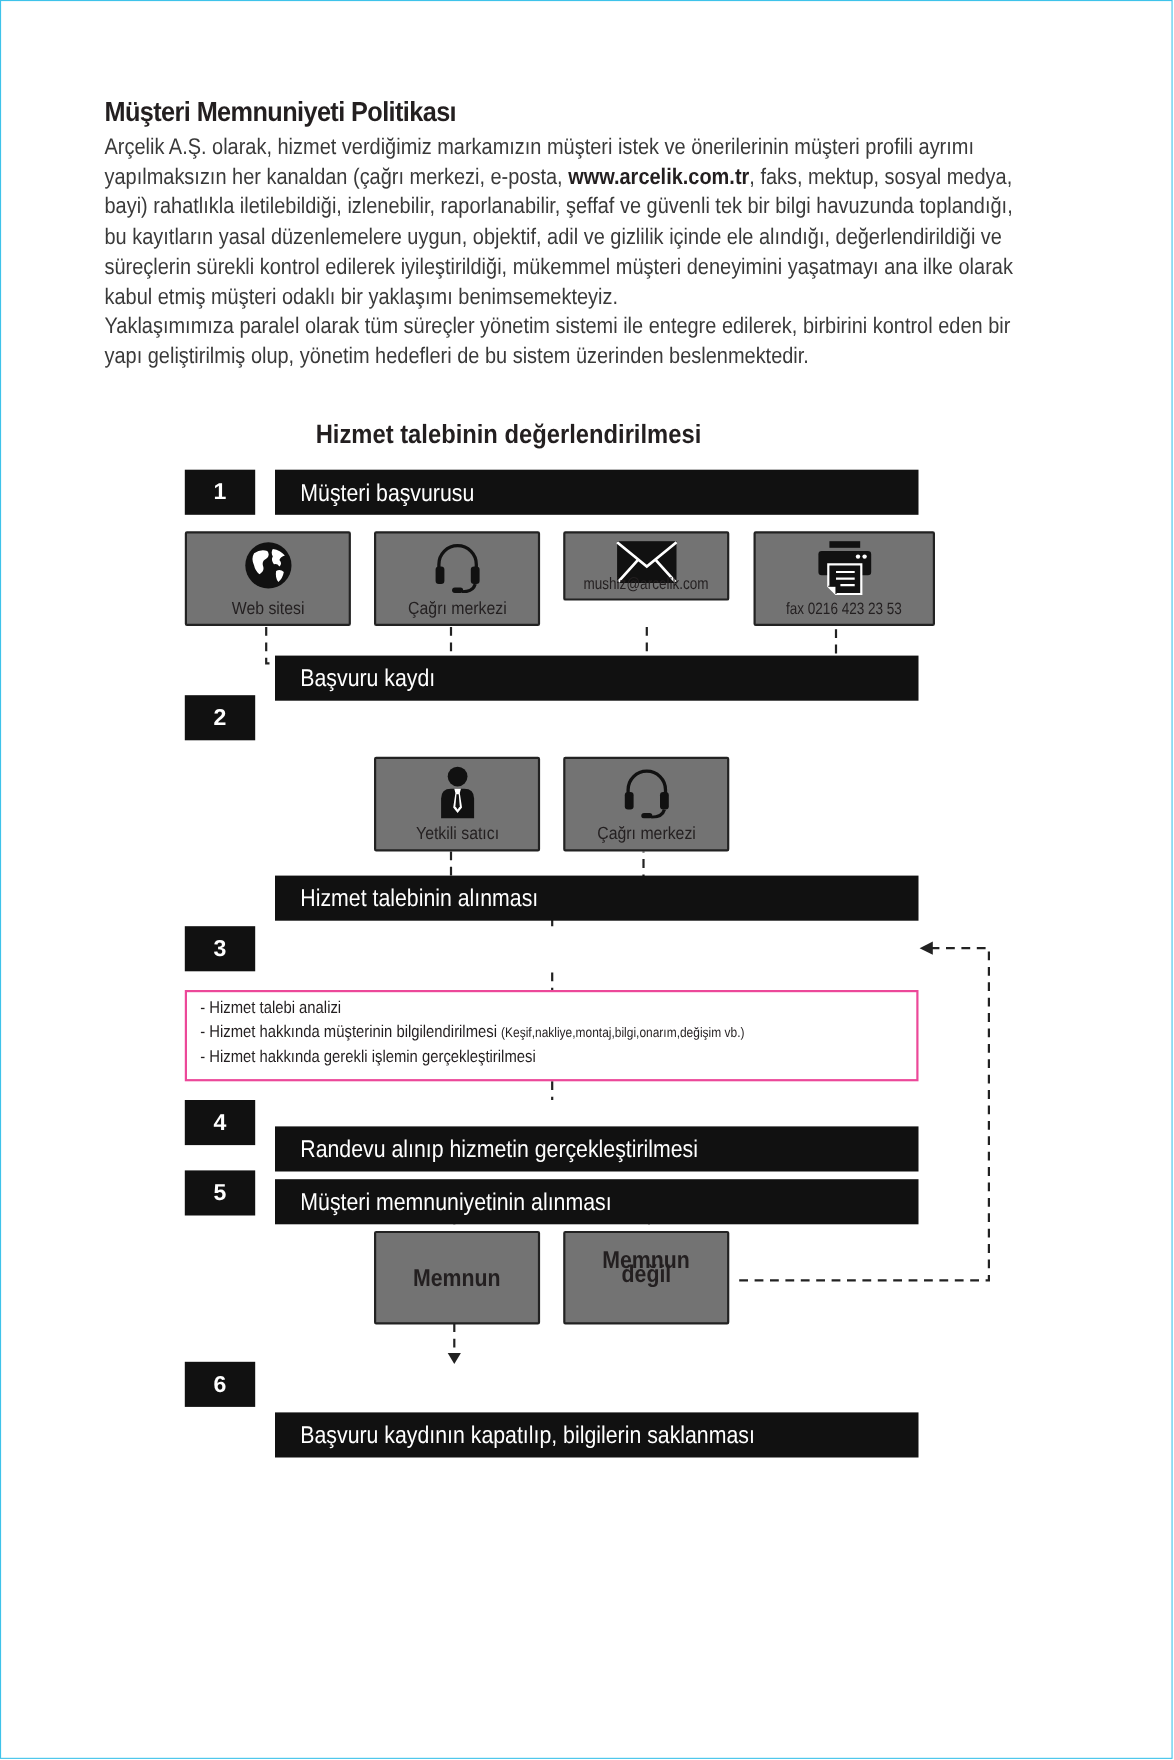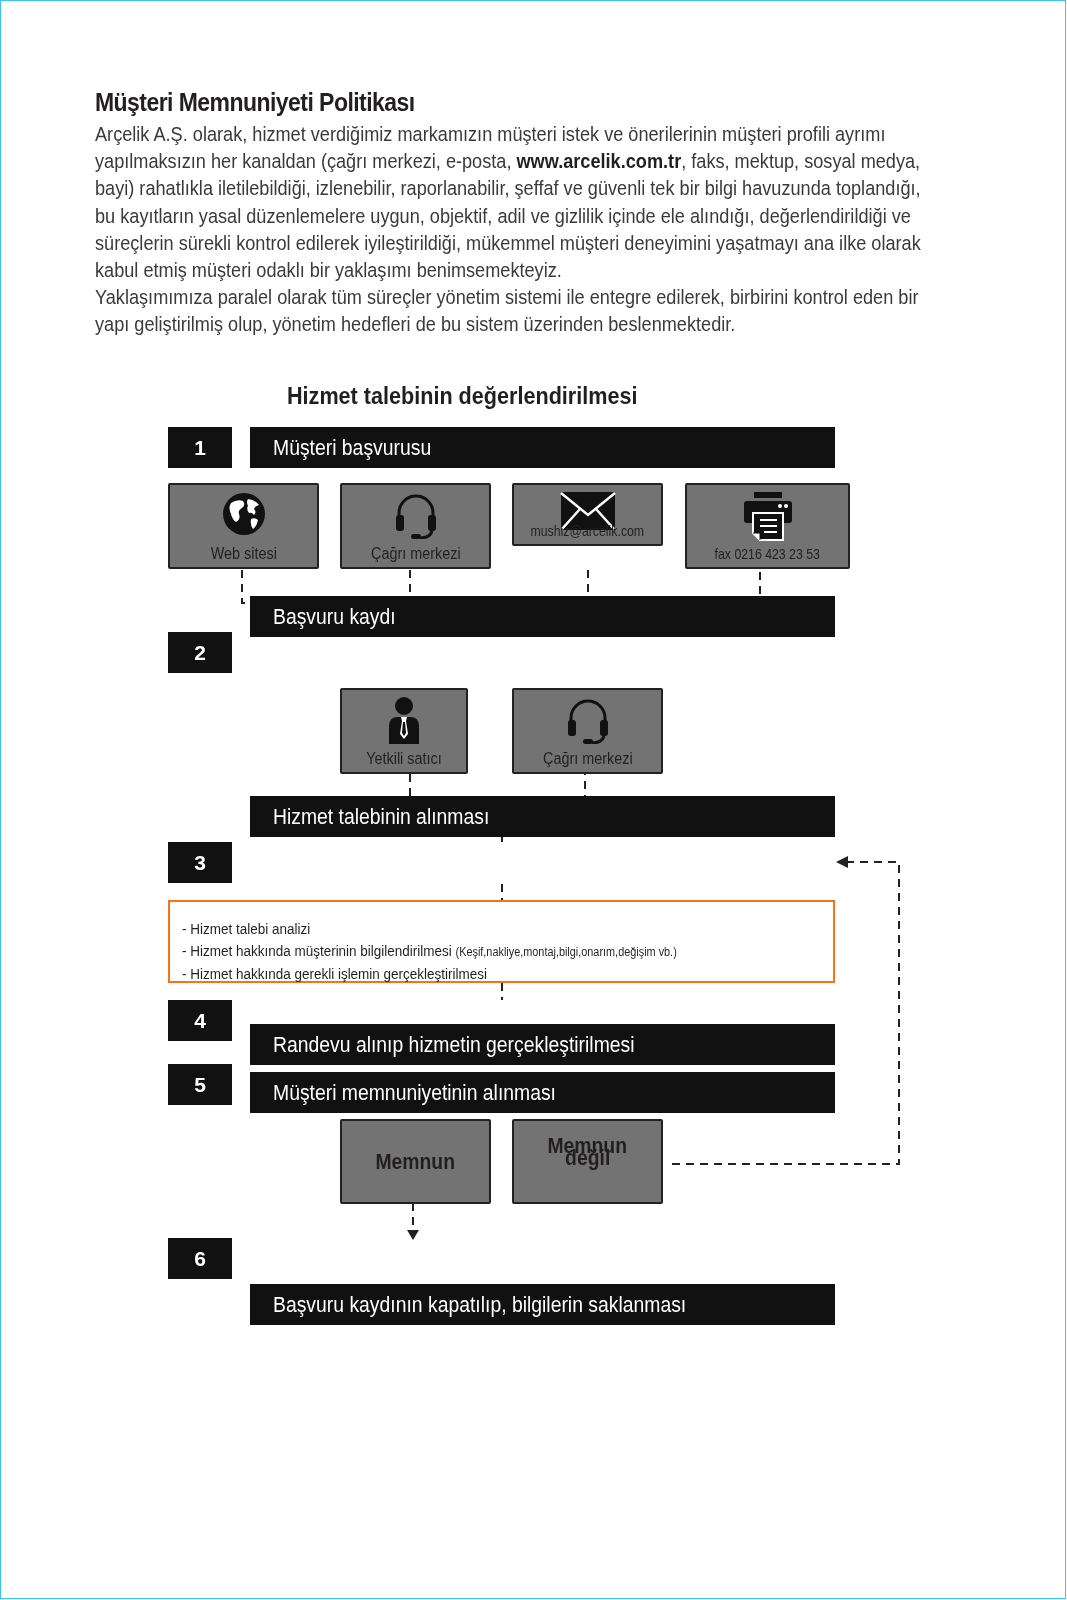--- a/index.html
+++ b/index.html
@@ -11,21 +11,21 @@
   .para b { color:#231f20; }
   .diagram-title { position:absolute; left:287px; top:382px; font-size:24px; font-weight:bold; transform:scaleX(0.9); transform-origin:left; white-space:nowrap; }
   .num { position:absolute; left:168px; width:64px; height:41px; background:#111; color:#fff; font-weight:bold; font-size:21px; display:flex; align-items:center; justify-content:center; }
   .bar { position:absolute; left:250px; width:585px; height:41px; background:#111; color:#fff; font-size:22px; display:flex; align-items:center; padding-left:23px; box-sizing:border-box; }
   .bar span { display:inline-block; transform:scaleX(0.88); transform-origin:left; white-space:nowrap; }
   .box { position:absolute; border:2px solid #222; border-radius:2px; box-sizing:border-box; background:#737373; }
   .box .lbl { position:absolute; left:0; right:0; bottom:4px; text-align:center; font-size:16px; white-space:nowrap; }
   .box .lbl span { display:inline-block; transform:scaleX(0.9); }
   .box .lbl.small span { font-size:15px; transform:scaleX(0.82); }
   .box .ico { position:absolute; left:50%; top:6px; transform:translateX(-50%); }
-  .lst { position:absolute; left:168px; top:900px; width:667px; height:83px; border:2px solid #f97316; box-sizing:border-box; padding:16px 12px; font-size:15.5px; line-height:21.5px; }
+  .lst { position:absolute; left:168px; top:900px; width:667px; height:83px; border:2px solid #ec4899; box-sizing:border-box; padding:4px 12px; font-size:15.5px; line-height:21.5px; }
   .lst div { white-space:nowrap; transform:scaleX(0.87); transform-origin:left; }
   .lst small { font-size:12.5px; }
   .big { font-size:22px; font-weight:bold; text-align:center; position:absolute; left:0; right:0; line-height:30px; }
   .big span { display:inline-block; transform:scaleX(0.88); }
   svg.lines { position:absolute; left:0; top:0; }
 </style>
 </head>
 <body>
 
 <div class="frame"></div>
@@ -119,21 +119,21 @@
     <path d="M11 42 H18 V49" fill="#fff" stroke="#111" stroke-width="1"></path>
   </svg>
   <div class="lbl small"><span>fax 0216 423 23 53</span></div>
 </div>
 
 <div class="num" style="top:632px">2</div>
 <div class="bar" style="top:596px">
     <span>Başvuru kaydı</span>
   </div>
 
-<div class="box" style="left:340px;top:688px;width:128px;height:86px">
+<div class="box" style="left:340px;top:688px;width:151px;height:86px">
   <svg class="ico" width="34" height="48" viewBox="0 0 34 48">
     <circle cx="17" cy="10" r="9" fill="#111"></circle>
     <path d="M2 48 V30 q0 -9 9 -9 H23 q9 0 9 9 V48 Z" fill="#111"></path>
     <path d="M14 21 H20 L19 25 L21 38 L17 43 L13 38 L15 25 Z" fill="#fff"></path>
     <path d="M16 26 L18 26 L19 37 L17 40 L15 37 Z" fill="#111"></path>
   </svg>
   <div class="lbl"><span>Yetkili satıcı</span></div>
 </div>
 
 <div class="box" style="left:512px;top:688px;width:151px;height:86px">

